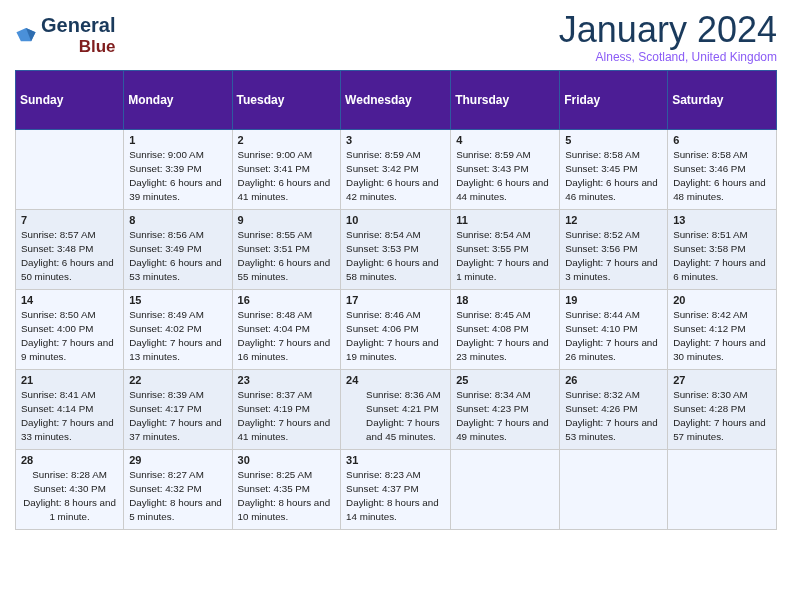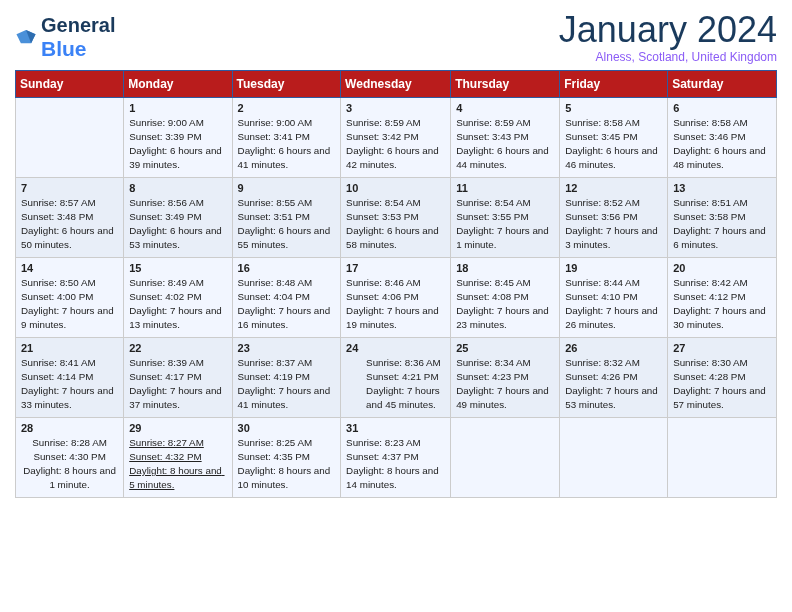--- a/index.html
+++ b/index.html
@@ -38,23 +38,23 @@
     .location {
       font-size: 12px;
       color: #8b5cf6;
     }
     table {
       width: 100%;
       border-collapse: collapse;
       font-size: 10.5px;
     }
     thead th {
-      background-color: #b91c1c;
+      background-color: #4c1d95;
       color: #fff;
-      padding: 6px 4px;
+      padding: 22px 4px;
       text-align: left;
       font-size: 12px;
       font-weight: bold;
       border: 1px solid #2e5aa0;
     }
     tbody td {
       border: 1px solid #ccc;
       vertical-align: top;
       padding: 4px 5px;
       height: 80px;
@@ -82,21 +82,21 @@
 <body>
 
 <div class="header">
   <div class="logo">
     <svg class="logo-icon" viewBox="0 0 30 30">
       <polygon points="8,22 22,22 28,10 15,4 2,10" fill="#4a90d9"></polygon>
       <polygon points="15,4 28,10 22,22" fill="#2e6db0"></polygon>
     </svg>
     <div>
       <div style="font-size:20px;font-weight:bold;color:#1a3a5c;">General</div>
-      <div style="font-size:21px;font-weight:bold;color:#3b82f6;">Blue</div>
+      <div style="font-size:17px;font-weight:bold;color:#7f1d1d;text-align:right;">Blue</div>
     </div>
   </div>
   <div class="title-block">
     <div class="month-title">January 2024</div>
     <div class="location">Alness, Scotland, United Kingdom</div>
   </div>
 </div>
 
 <table>
   <thead>
@@ -284,21 +284,21 @@
       </tr>
       <tr>
         <td>
           <div class="day-number">28</div>
           <div class="day-info" style="white-space: pre-wrap; text-align: center;">Sunrise: 8:28 AM
 Sunset: 4:30 PM
 Daylight: 8 hours and 1 minute.</div>
         </td>
         <td>
           <div class="day-number">29</div>
-          <div class="day-info" style="white-space: pre-wrap; text-decoration: underline;">Sunrise: 8:27 AM
+          <div class="day-info" style="white-space: pre-wrap;">Sunrise: 8:27 AM
 Sunset: 4:32 PM
 Daylight: 8 hours and 5 minutes.</div>
         </td>
         <td>
           <div class="day-number">30</div>
           <div class="day-info" style="white-space: pre-wrap;">Sunrise: 8:25 AM
 Sunset: 4:35 PM
 Daylight: 8 hours and 10 minutes.</div>
         </td>
         <td>

